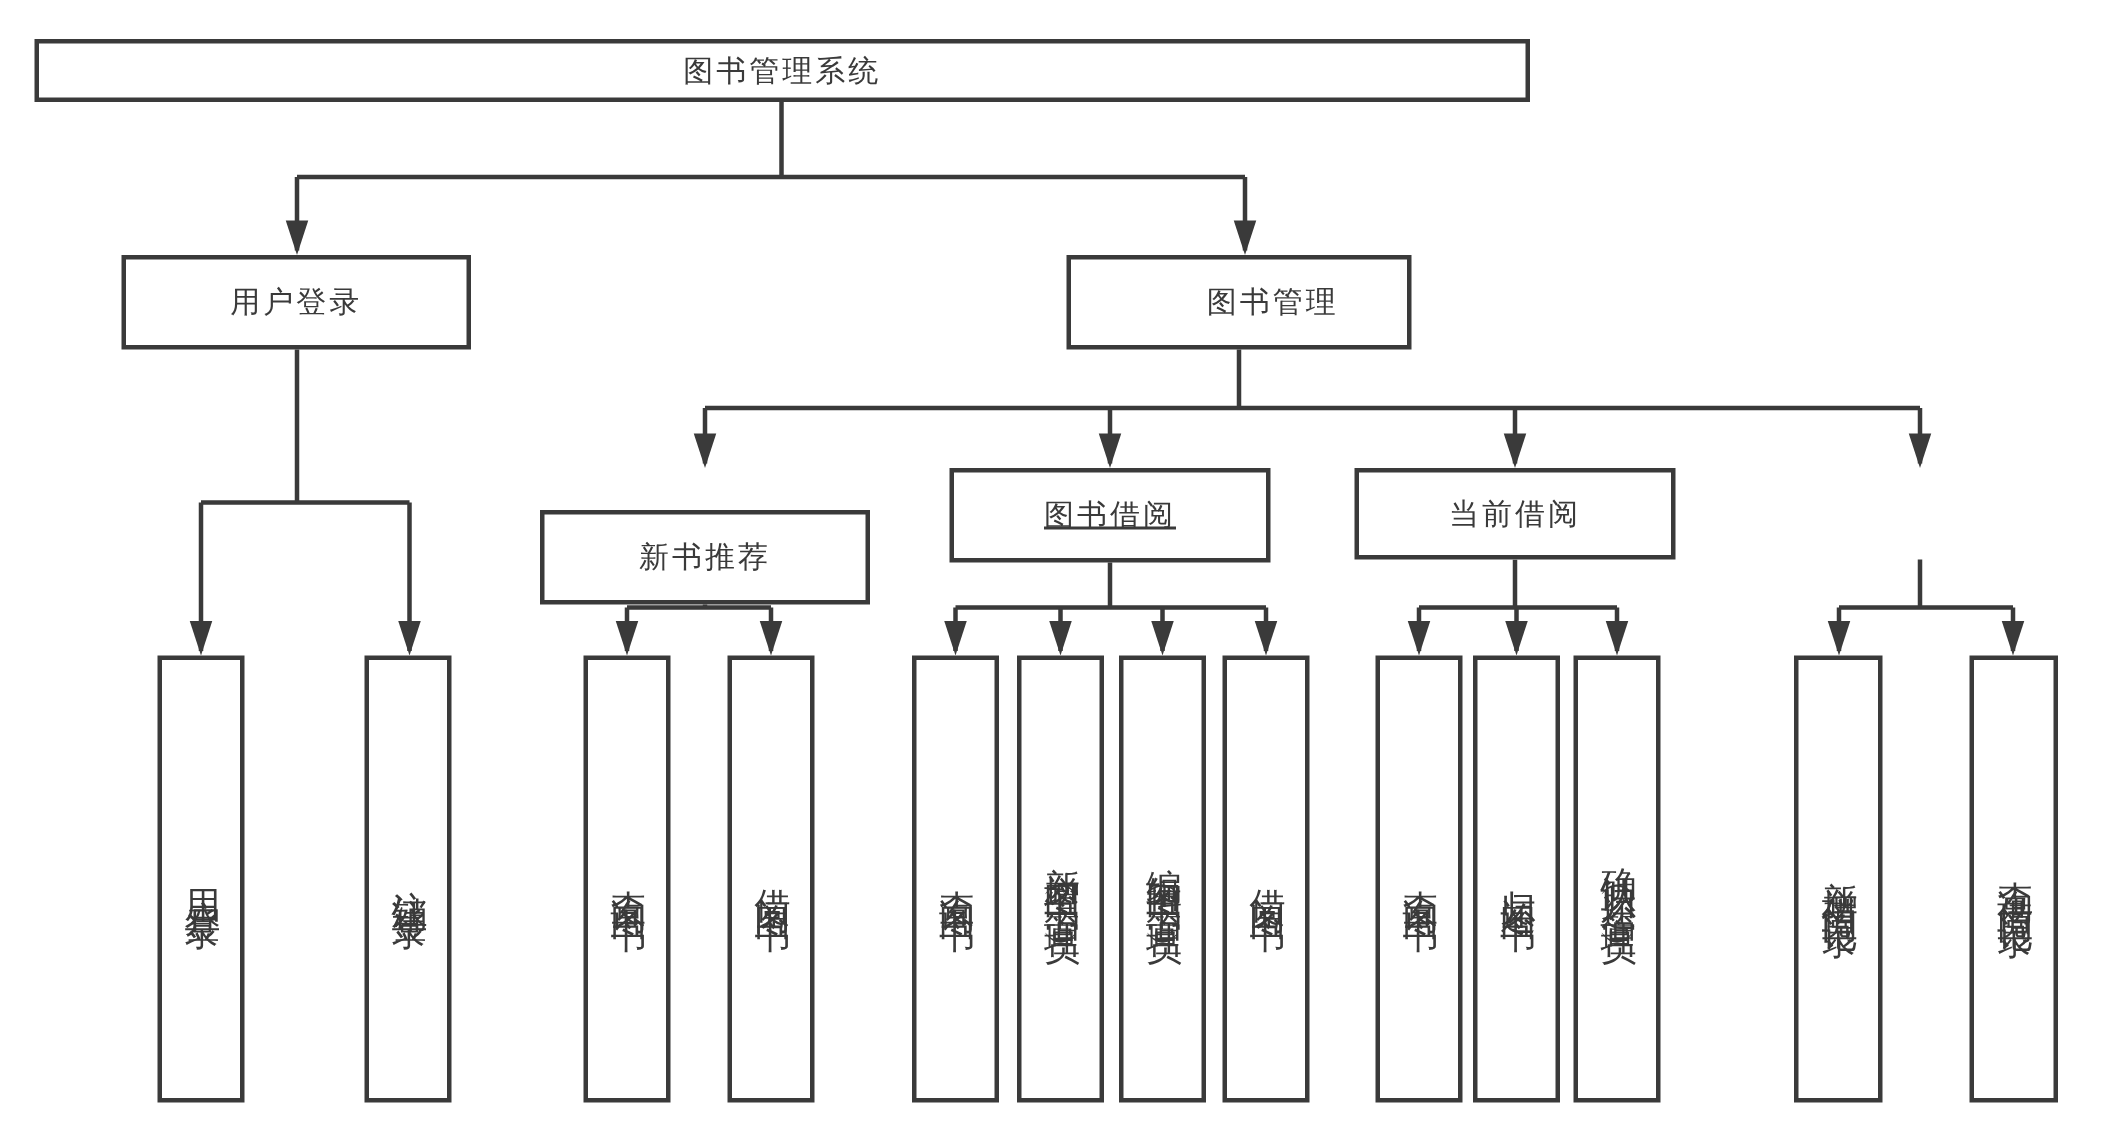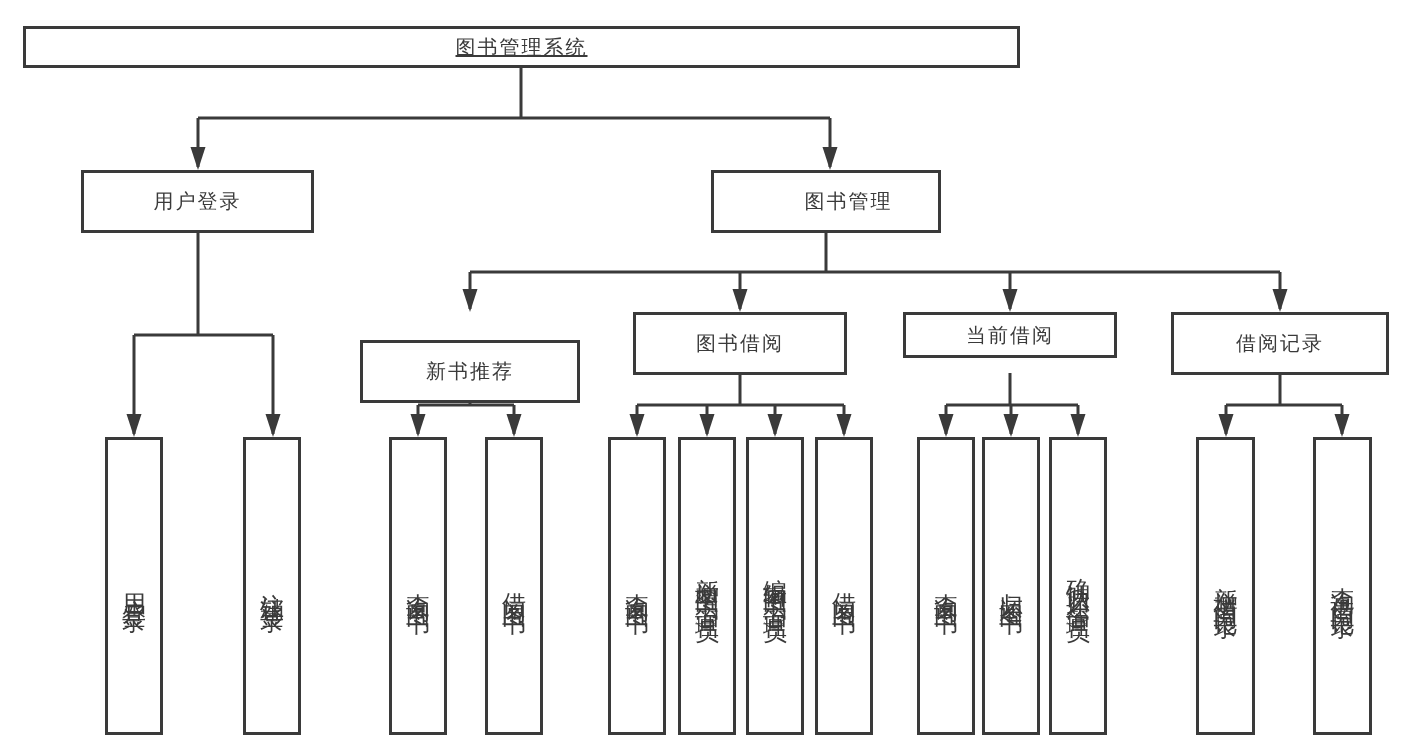--- a/index.html
+++ b/index.html
@@ -31,26 +31,26 @@
   .h{font-size:20px;letter-spacing:2px;white-space:nowrap;}
   .leaf .vlabel{
     writing-mode:vertical-lr;
     text-orientation:mixed;
     font-size:24px;
     line-height:1;
     letter-spacing:6px;
     white-space:nowrap;
   }
   
-  .n-root{left:23px;top:26px;width:997px;height:42px;text-decoration:underline;}
+  .n-root{left:23px;top:26px;width:997px;height:42px;}
   .n-l2a{left:81px;top:170px;width:233px;height:63px;}
   .n-l2b{left:711px;top:170px;width:230px;height:63px;padding-left:45px;}
   .n-l3a{left:360px;top:312px;width:220px;height:63px;margin-top:28px;}
-  .n-l3b{left:633px;top:312px;width:214px;height:63px;}
-  .n-l3c{left:903px;top:312px;width:214px;height:46px;}
+  .n-l3b{left:633px;top:312px;width:214px;height:63px;text-decoration:underline;}
+  .n-l3c{left:903px;top:312px;width:214px;height:61px;}
   .n-l3d{left:1171px;top:312px;width:218px;height:63px;}
   .n-u1{left:105px;top:437px;width:58px;height:298px;}
   .n-u2{left:243px;top:437px;width:58px;height:298px;}
   .n-n1{left:389px;top:437px;width:58px;height:298px;}
   .n-n2{left:485px;top:437px;width:58px;height:298px;}
   .n-b1{left:608px;top:437px;width:58px;height:298px;}
   .n-b2{left:678px;top:437px;width:58px;height:298px;}
   .n-b3{left:746px;top:437px;width:58px;height:298px;}
   .n-b4{left:815px;top:437px;width:58px;height:298px;}
   .n-c1{left:917px;top:437px;width:58px;height:298px;}
@@ -125,21 +125,20 @@
   </svg>
 
   <div class="box h n-root">图书管理系统</div>
 
   <div class="box h n-l2a">用户登录</div>
   <div class="box h n-l2b">图书管理</div>
 
   <div class="box h n-l3a">新书推荐</div>
   <div class="box h n-l3b">图书借阅</div>
   <div class="box h n-l3c">当前借阅</div>
-  <div class="box h n-l3d">借阅记录</div>
 
   <div class="box leaf n-u1">
     <span class="vlabel">用户登录</span>
   </div>
   <div class="box leaf n-u2">
     <span class="vlabel">注销登录</span>
   </div>
 
   <div class="box leaf n-n1">
     <span class="vlabel">查询图书</span>

